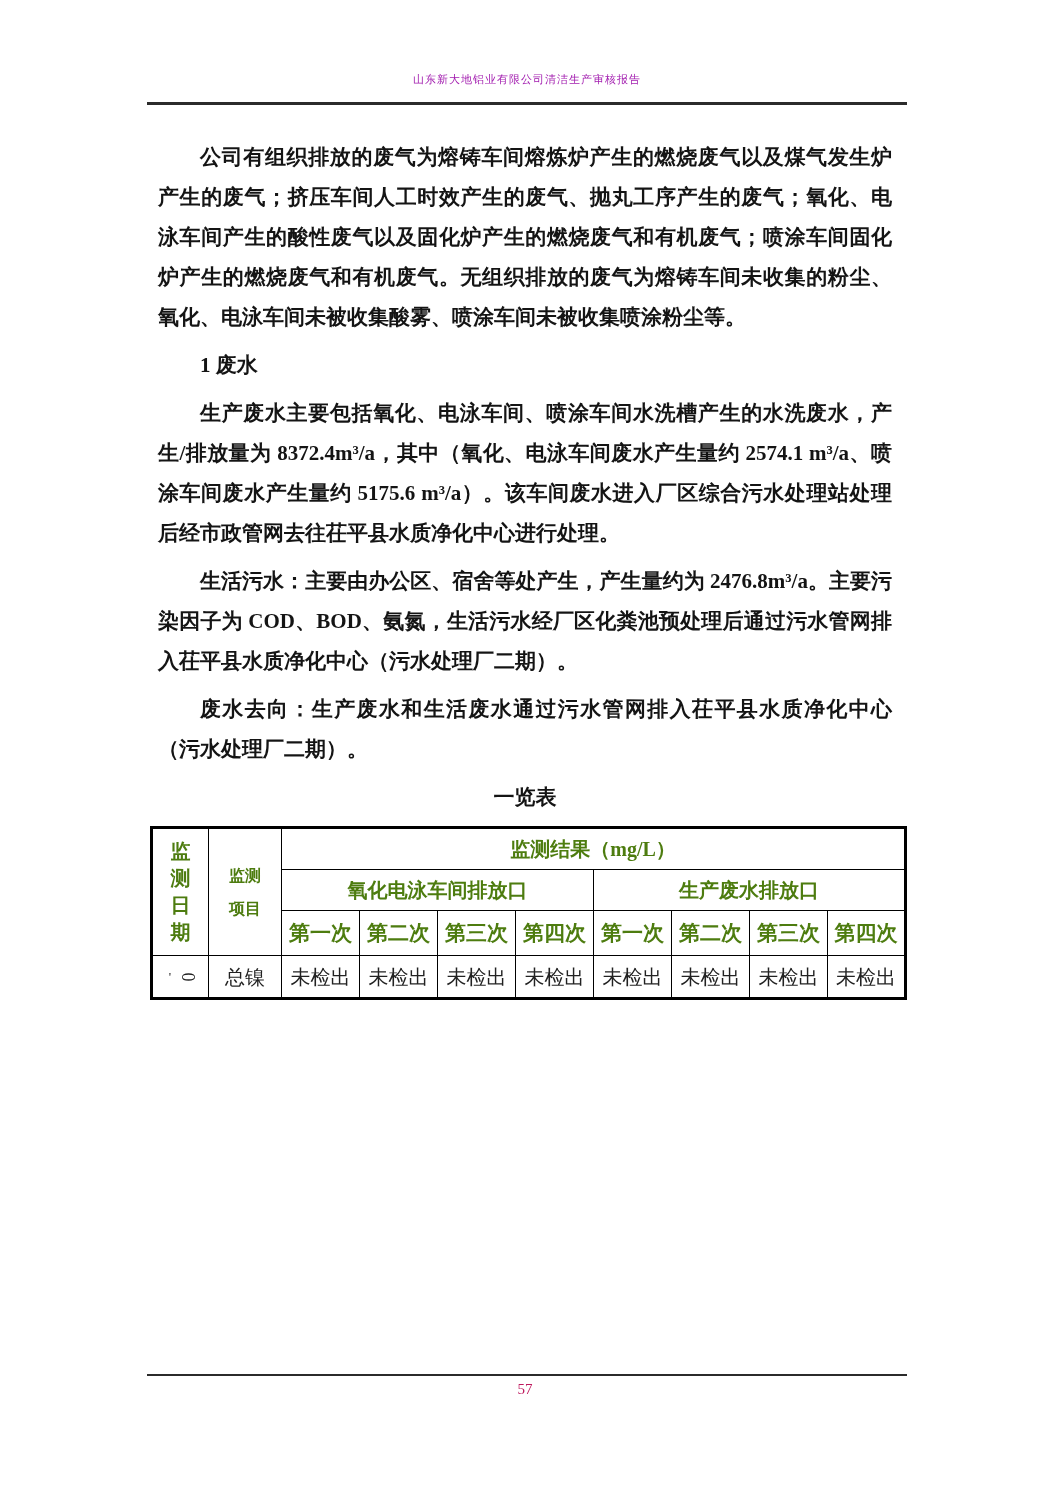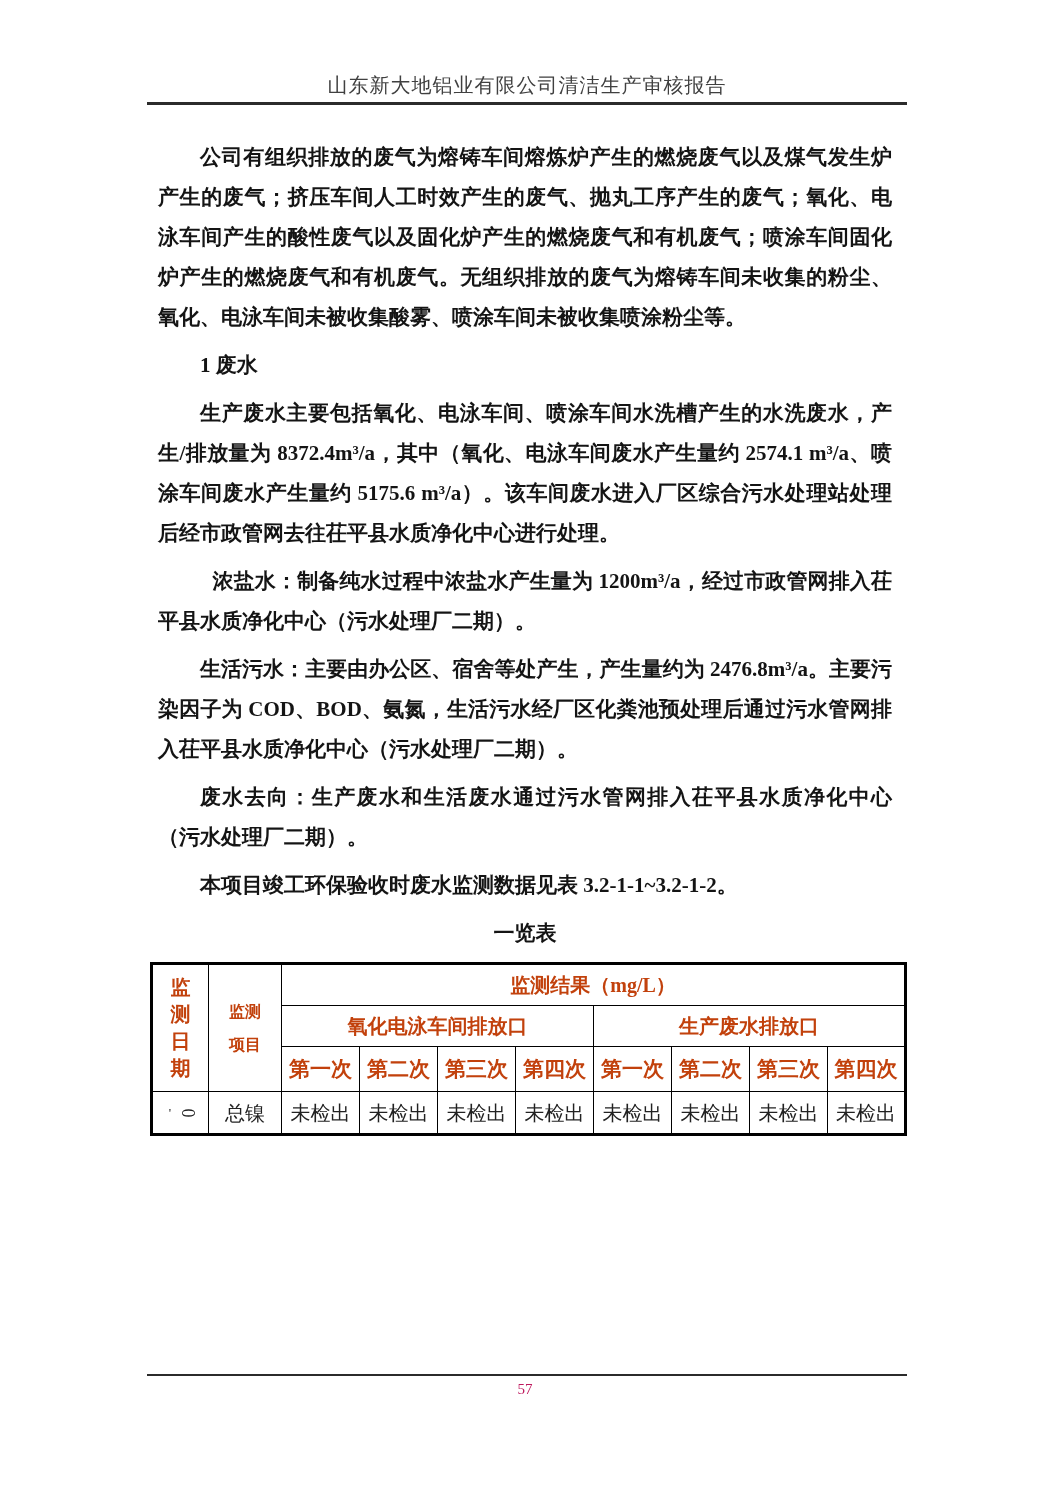--- a/index.html
+++ b/index.html
@@ -5,21 +5,21 @@
   html,body{margin:0;padding:0;background:#ffffff;}
   body{
     width:1050px;height:1485px;
     font-family:"Liberation Serif","DejaVu Serif",serif;
     color:#111;
   }
   .page{position:relative;width:1050px;height:1485px;overflow:hidden;background:#fff;}
 
   .header-title{
     position:absolute;top:72px;left:150px;width:754px;
-    text-align:center;font-size:20px;letter-spacing:1px;color:#404040;
+    text-align:center;font-size:11px;letter-spacing:1px;color:#a21caf;
   }
   .header-rule{
     position:absolute;top:102px;left:147px;width:760px;height:0;
     border-top:3px solid #2b2b2b;
   }
 
   .content{
     position:absolute;top:129px;left:150px;width:750px;
     font-size:21px;line-height:40px;text-align:justify;color:#141414;
   }
@@ -29,21 +29,21 @@
 
   .table-title{font-weight:bold;text-align:center;margin-top:2px;}
   .table-title div{line-height:40px;}
 
   table{
     border-collapse:collapse;table-layout:fixed;width:754px;
     margin-top:9px;border:3px solid #000;
   }
   td{
     border:1px solid #000;text-align:center;vertical-align:middle;
-    font-weight:bold;font-size:20px;padding:0;color:#c2410c;
+    font-weight:bold;font-size:20px;padding:0;color:#4d7c0f;
   }
   tr.hrow1 td{height:35px;}
   tr.hrow2 td{height:30px;}
   tr.hrow3 td{height:44px;font-size:21px;}
   tr.drow td{height:40px;font-weight:normal;font-size:20px;color:#222;}
 
   td.date-col{
     padding:3px 17px;word-break:break-all;line-height:27px;font-size:20px;
   }
   td.item-col{
@@ -69,24 +69,22 @@
 
 <div class="page">
 
   <div class="header-title">山东新大地铝业有限公司清洁生产审核报告</div>
   <div class="header-rule"></div>
 
   <div class="content">
     <p>公司有组织排放的废气为熔铸车间熔炼炉产生的燃烧废气以及煤气发生炉产生的废气；挤压车间人工时效产生的废气、抛丸工序产生的废气；氧化、电泳车间产生的酸性废气以及固化炉产生的燃烧废气和有机废气；喷涂车间固化炉产生的燃烧废气和有机废气。无组织排放的废气为熔铸车间未收集的粉尘、氧化、电泳车间未被收集酸雾、喷涂车间未被收集喷涂粉尘等。</p>
     <p class="bold">1 废水</p>
     <p>生产废水主要包括氧化、电泳车间、喷涂车间水洗槽产生的水洗废水，产生/排放量为 8372.4m³/a，其中（氧化、电泳车间废水产生量约 2574.1 m³/a、喷涂车间废水产生量约 5175.6 m³/a）。该车间废水进入厂区综合污水处理站处理后经市政管网去往茌平县水质净化中心进行处理。</p>
-    <p class="brine">浓盐水：制备纯水过程中浓盐水产生量为 1200m³/a，经过市政管网排入茌平县水质净化中心（污水处理厂二期）。</p>
     <p>生活污水：主要由办公区、宿舍等处产生，产生量约为 2476.8m³/a。主要污染因子为 COD、BOD、氨氮，生活污水经厂区化粪池预处理后通过污水管网排入茌平县水质净化中心（污水处理厂二期）。</p>
     <p>废水去向：生产废水和生活废水通过污水管网排入茌平县水质净化中心（污水处理厂二期）。</p>
-    <p>本项目竣工环保验收时废水监测数据见表 3.2-1-1~3.2-1-2。</p>
 
     <div class="table-title">
       <div>一览表</div>
     </div>
 
     <table>
       <colgroup>
         <col style="width:57px">
           <col style="width:73px">
         <col style="width:78px">

